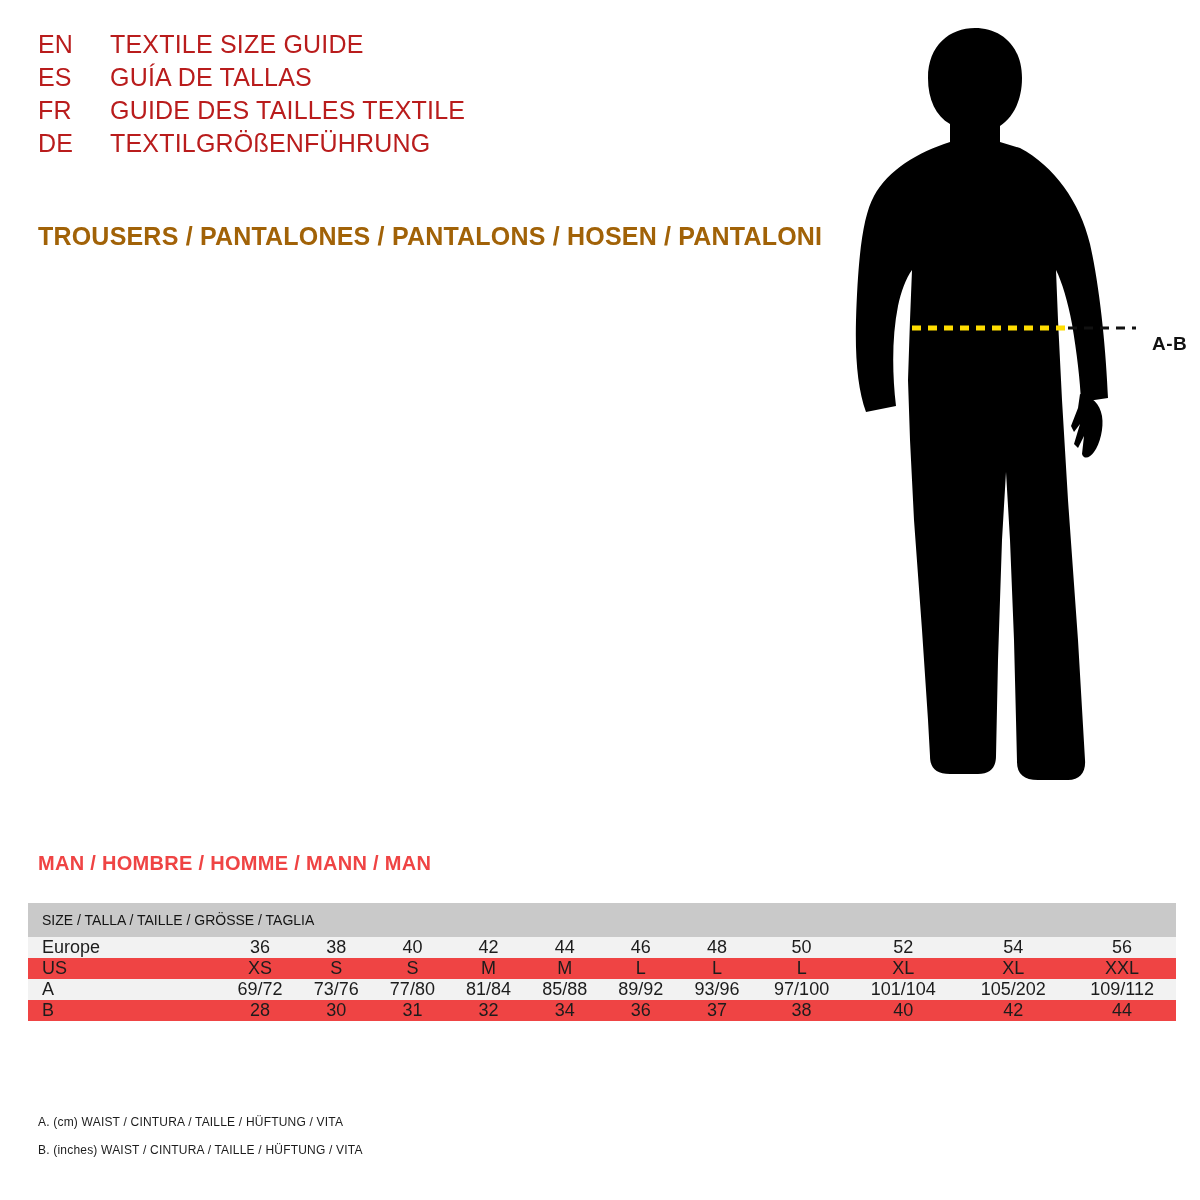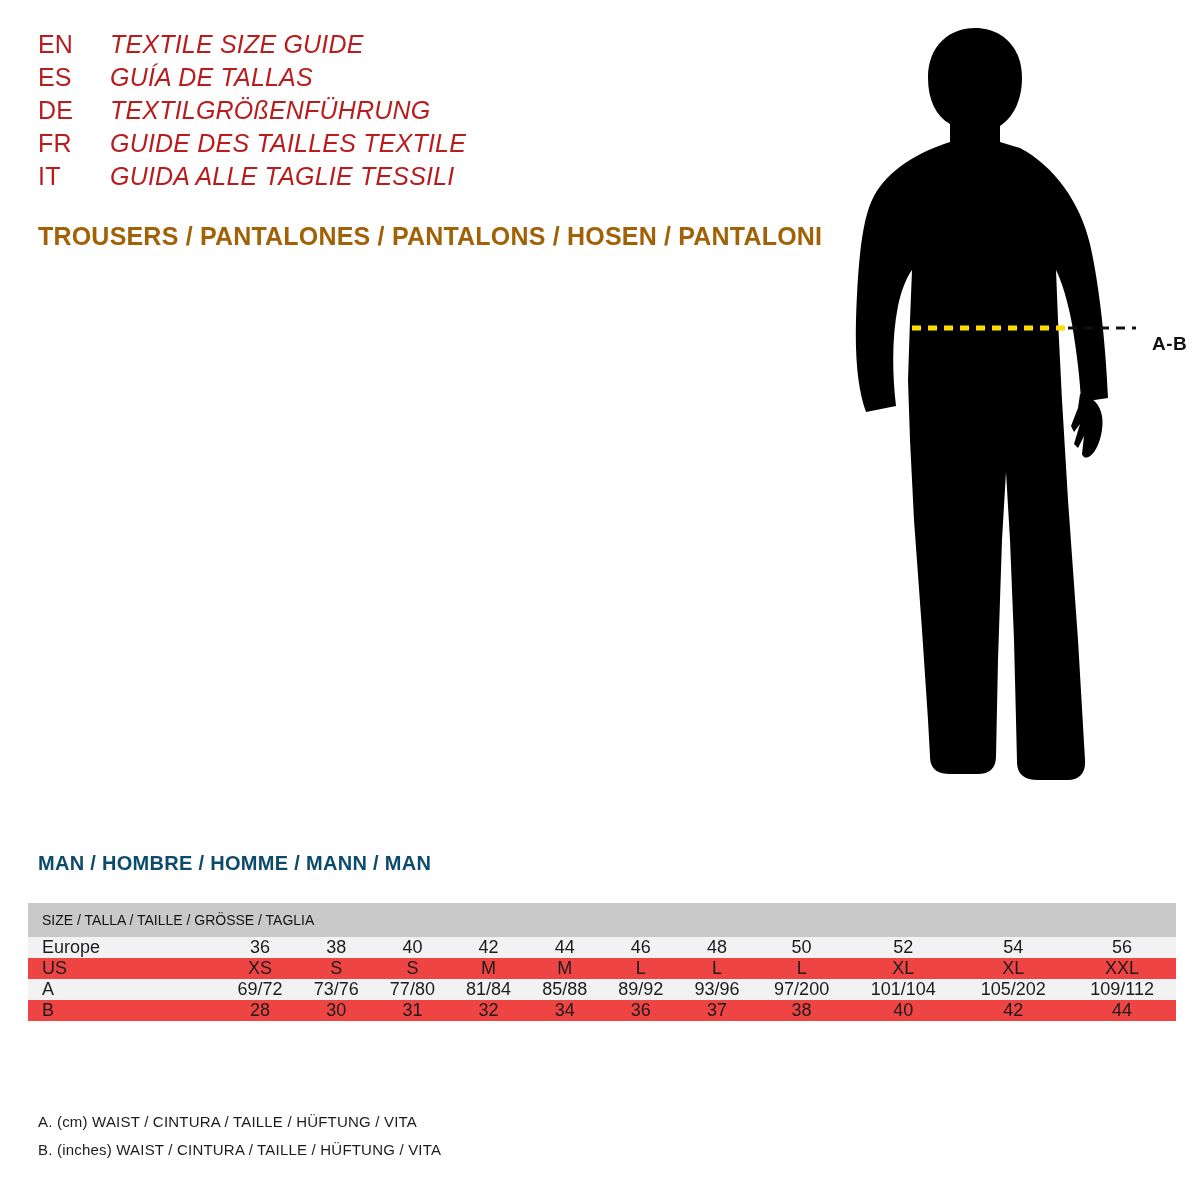--- a/index.html
+++ b/index.html
@@ -30,21 +30,20 @@
     font-size: 25px;
     letter-spacing: 0.2px;
     color: #b91c1c;
   }
   .lang-code {
     width: 72px;
     flex: 0 0 72px;
   }
   .lang-text {
     flex: 1 1 auto;
-    font-style: italic;
   }
   .section-title {
     position: absolute;
     left: 38px;
     top: 222px;
     font-size: 25px;
     font-weight: bold;
     letter-spacing: 0.2px;
     color: #a16207;
     white-space: nowrap;
@@ -71,21 +70,21 @@
     font-weight: bold;
   }
 
   
   .table-caption {
     position: absolute;
     left: 38px;
     top: 852px;
     font-size: 20px;
     font-weight: bold;
-    color: #0c4a6e;
+    color: #ef4444;
     letter-spacing: 0.3px;
   }
   table.size-table {
     position: absolute;
     left: 28px;
     top: 903px;
     width: 1148px;
     border-collapse: collapse;
     font-size: 18px;
     color: #1c1c1c;
@@ -109,49 +108,45 @@
     color: #141414;
   }
   tr.light td { background: #f2f2f2; }
   tr.dark td  { background: #ef4444; }
 
   
   .footnotes {
     position: absolute;
     left: 38px;
     top: 1108px;
-    font-size: 15px;
+    font-size: 12px;
     color: #1c1c1c;
     line-height: 28px;
     letter-spacing: 0.2px;
   }
 </style>
 </head>
 <body>
 
 <div class="lang-block">
   <div class="lang-row">
     <span class="lang-code">EN</span>
     <span class="lang-text">TEXTILE SIZE GUIDE</span>
   </div>
   <div class="lang-row">
     <span class="lang-code">ES</span>
     <span class="lang-text">GUÍA DE TALLAS</span>
   </div>
   <div class="lang-row">
+    <span class="lang-code">FR</span>
+    <span class="lang-text">GUIDE DES TAILLES TEXTILE</span>
+  </div>
+  <div class="lang-row">
     <span class="lang-code">DE</span>
     <span class="lang-text">TEXTILGRÖßENFÜHRUNG</span>
-  </div>
-  <div class="lang-row">
-    <span class="lang-code">FR</span>
-    <span class="lang-text">GUIDE DES TAILLES TEXTILE</span>
-  </div>
-  <div class="lang-row">
-    <span class="lang-code">IT</span>
-    <span class="lang-text">GUIDA ALLE TAGLIE TESSILI</span>
   </div>
 </div>
 
 <div class="section-title">TROUSERS / PANTALONES / PANTALONS / HOSEN / PANTALONI</div>
 
 <div class="figure-wrap">
   <svg width="400" height="790" viewBox="0 0 400 790">
 
     <path d="M128,58 C128,25 150,8 175,8 C200,8 222,25 222,58 C222,82 212,98 200,106
              L200,126 L150,126 L150,104 C136,96 128,80 128,58 Z" fill="#000000"></path>
@@ -234,21 +229,21 @@
 
   <tr class="light">
     <td class="label">A</td>
     <td>69/72</td>
     <td>73/76</td>
     <td>77/80</td>
     <td>81/84</td>
     <td>85/88</td>
     <td>89/92</td>
     <td>93/96</td>
-    <td>97/200</td>
+    <td>97/100</td>
     <td>101/104</td>
     <td>105/202</td>
     <td>109/112</td>
   </tr>
 
   <tr class="dark">
     <td class="label">B</td>
     <td>28</td>
     <td>30</td>
     <td>31</td>

